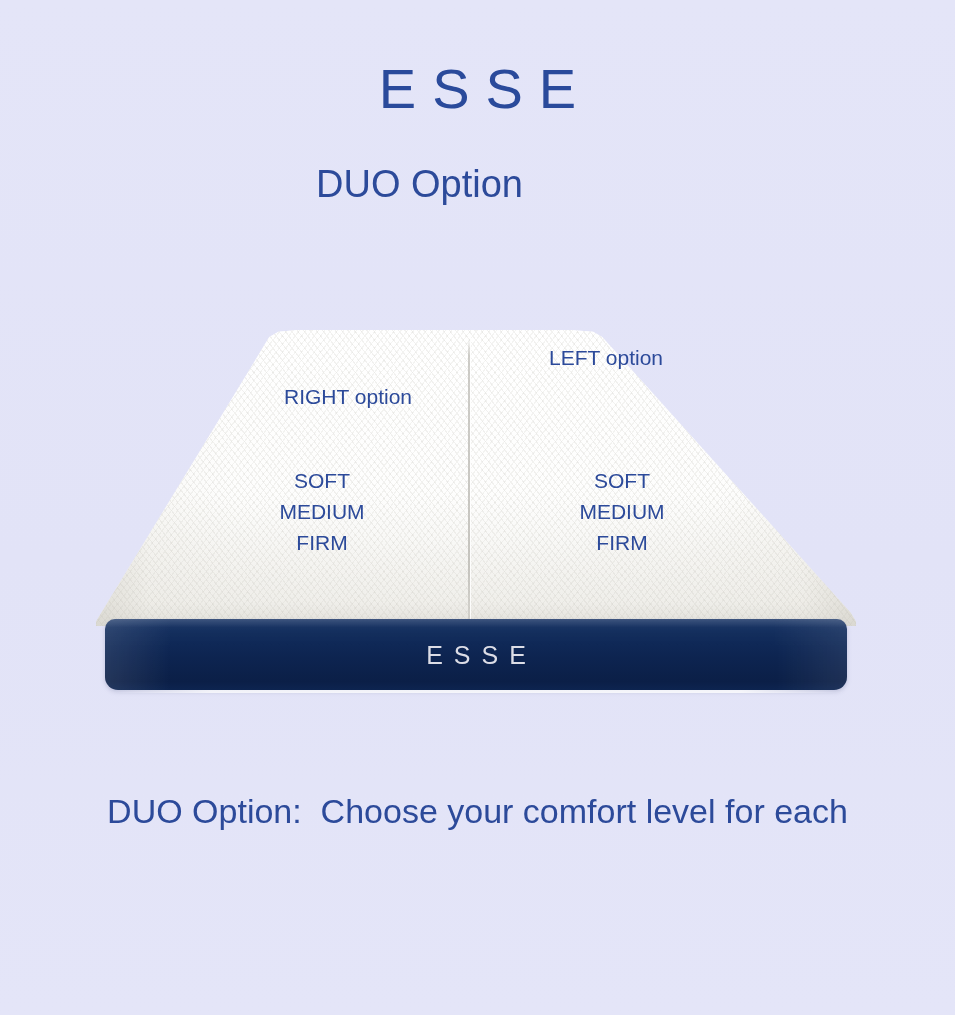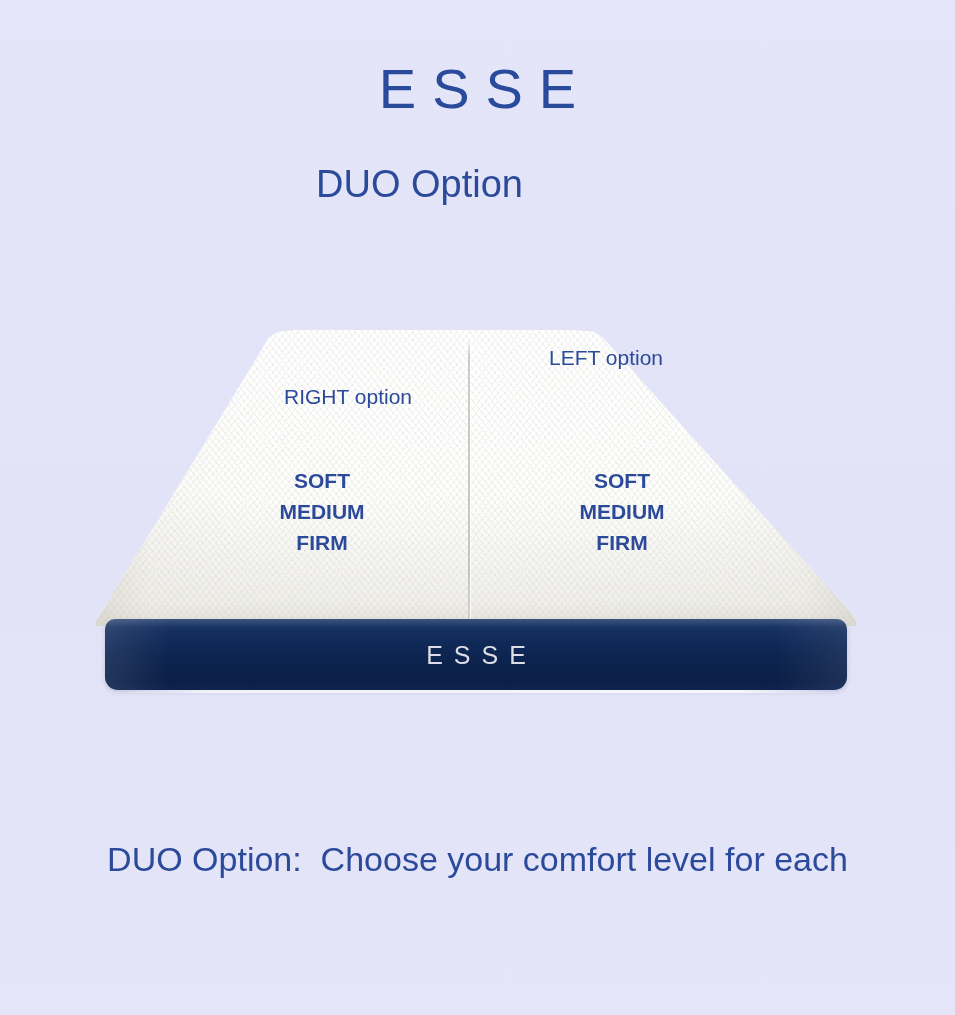--- a/index.html
+++ b/index.html
@@ -190,40 +190,39 @@
 
   .firmness {
     position: absolute;
     top: 135px;
     width: 180px;
     text-align: center;
     color: #2c4a9a;
     font-size: 21px;
     line-height: 31px;
     white-space: nowrap;
-    font-weight: bold;
   }
   .firmness.right-side { left: 136px; }
   .firmness.left-side  { left: 436px; }
 
   
   .caption {
     position: absolute;
     top: 788px;
     left: 0;
     width: 955px;
     text-align: center;
     color: #2c4a9a;
     font-size: 34px;
     line-height: 47px;
     font-weight: 400;
     padding: 0 48px;
     box-sizing: border-box;
   }
-  .caption .line { display: block; white-space: pre; margin-top: 48px; }
+  .caption .line { display: block; white-space: pre; }
 </style>
 </head>
 <body>
 
 <div class="page">
 
   <div class="brand-title">ESSE</div>
 
   <div class="subtitle">DUO Option</div>
 

